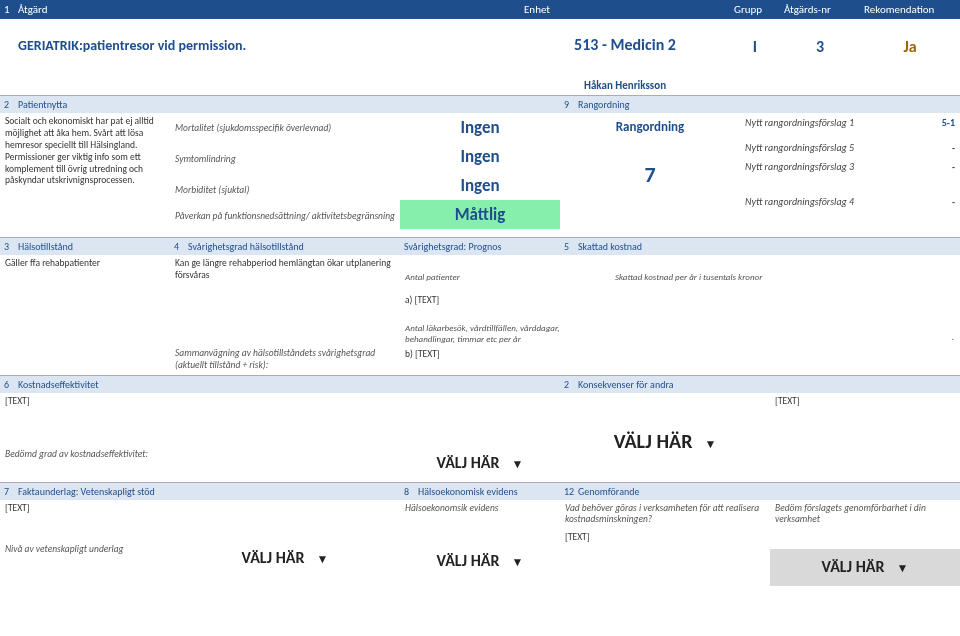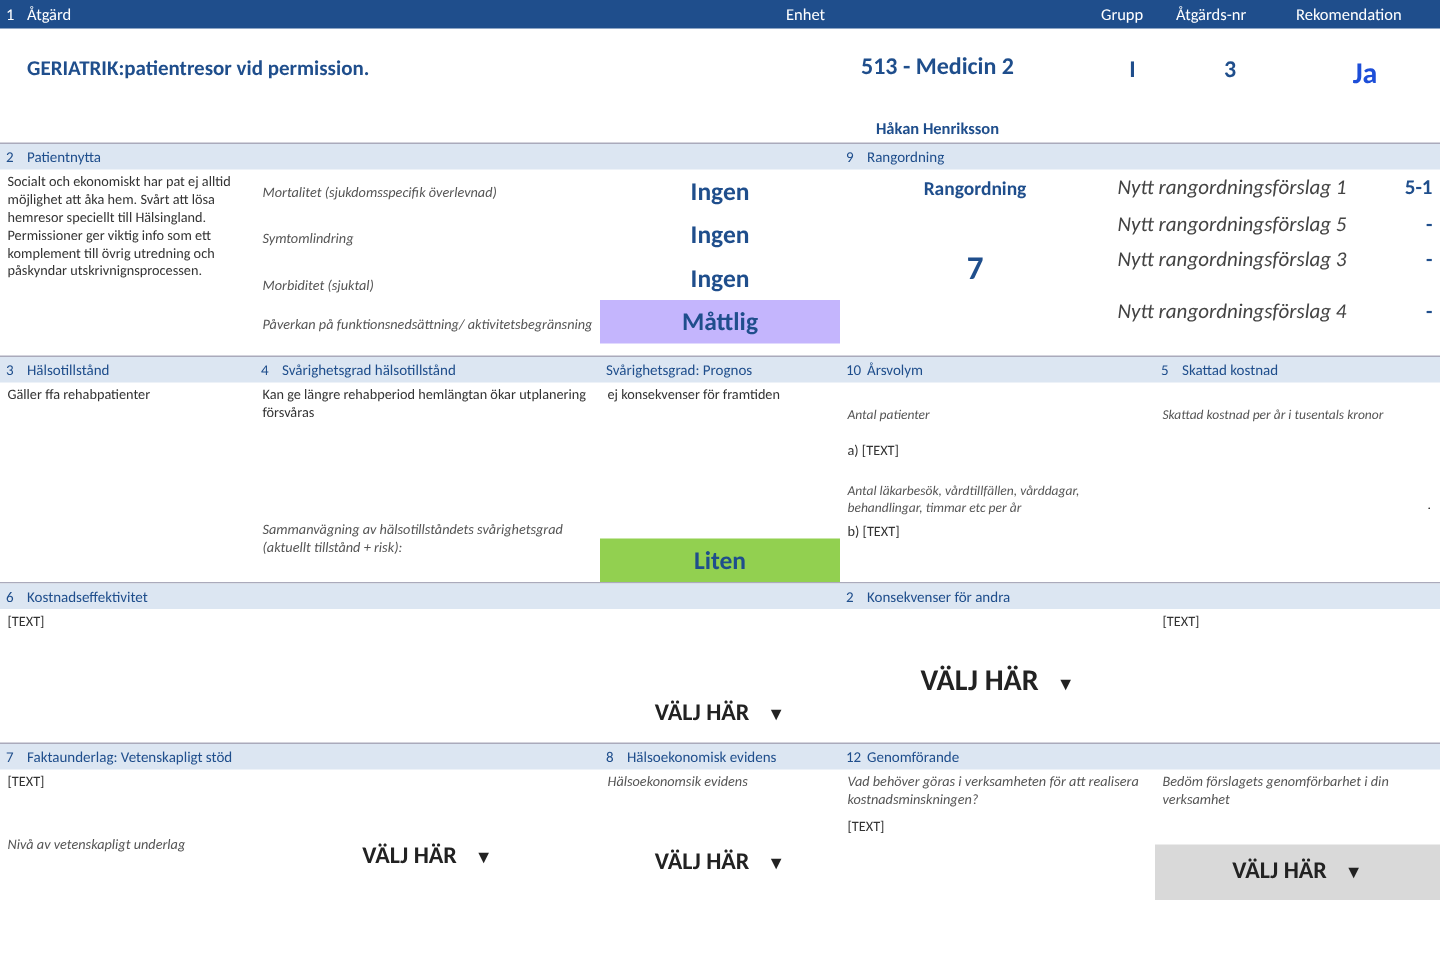--- a/index.html
+++ b/index.html
@@ -13,40 +13,40 @@
   .hdr .c3 { width: 50px; padding: 3px 4px; }
   .hdr .c4 { width: 80px; padding: 3px 4px; }
   .hdr .c5 { width: 100px; padding: 3px 4px; }
 
   .row-main { display: flex; height: 60px; }
   .row-main .left { flex: 1; padding: 18px 4px 4px 18px; }
   .row-main .title { font-size: 14px; font-weight: bold; color: #1f4e8c; }
   .row-main .mid { width: 210px; text-align: center; padding-top: 16px; font-size: 16px; font-weight: bold; color: #1f4e8c; }
   .row-main .g { width: 50px; text-align: center; padding-top: 18px; font-size: 16px; font-weight: bold; color: #1f4e8c; }
   .row-main .n { width: 80px; text-align: center; padding-top: 18px; font-size: 16px; font-weight: bold; color: #1f4e8c; }
-  .row-main .r { width: 100px; text-align: center; padding-top: 18px; font-size: 20px; font-weight: bold; color: #1d4ed8; }
+  .row-main .r { width: 100px; text-align: center; padding-top: 18px; font-size: 16px; font-weight: bold; color: #a16207; }
 
   .name-row { display:flex; }
   .name-row .sp { flex:1; }
   .name-row .nm { width: 210px; text-align:center; color:#1f4e8c; font-size:11px; font-weight:bold; padding-bottom:3px; }
   .name-row .pad { width: 230px; }
   .colL { width: 170px; }
   .colM { width: 230px; }
   .colV { width: 160px; }
 
   .section-h { background: #dce6f2; color: #1f4e8c; font-size: 10px; padding: 2px 4px; display:flex; }
   .section-h .num { width: 14px; }
   .hl-line { border-top: 1px solid #aab; }
 
   .cell { padding: 3px 5px; font-size: 9.5px; line-height: 1.25; color: #333; }
   .cell-italic { font-style: italic; color: #555; }
   .big-val { font-size: 17px; font-weight: bold; color: #1f4e8c; text-align: center; padding: 4px 0; }
-  .big-val-yellow { background: #c4b5fd; }
+  .big-val-yellow { background: #86efac; }
   .big-val-green { background: #92d050; color:#1f4e8c; }
-  .rank-row { display:flex; padding: 3px 5px; font-size:14px; }
+  .rank-row { display:flex; padding: 3px 5px; font-size:10px; }
   .rank-row .lab { flex:1; font-style: italic; color:#444; }
   .rank-row .val { width: 44px; text-align:right; font-weight:bold; color:#1f4e8c; }
   
   .choose { font-size: 16px; font-weight: bold; color:#222; text-align:center; padding:8px 0 10px;}
   .choose .tri { font-size:12px; margin-left: 12px;}
   
   .tbl { display:flex; }
   .small-note { font-size:9px; font-style:italic; color:#555; padding:2px 5px;}
 </style>
 </head>
@@ -162,47 +162,36 @@
       <div class="section-h">
           <span class="num">4</span>
           <span>Svårighetsgrad hälsotillstånd</span>
         </div>
     </div>
     <div style="width:160px">
       <div class="section-h">
           <span>Svårighetsgrad: Prognos</span>
         </div>
     </div>
-    <div style="width:210px">
-      <div class="section-h">
-          <span class="num">10</span>
-          <span>Årsvolym</span>
-        </div>
-    </div>
     <div style="flex:1">
       <div class="section-h">
           <span class="num">5</span>
           <span>Skattad kostnad</span>
         </div>
     </div>
   </div>
 
   <div class="tbl">
     <div style="width:170px">
       <div class="cell">Gäller ffa rehabpatienter</div>
     </div>
     <div style="width:230px">
       <div class="cell">Kan ge längre rehabperiod  hemlängtan ökar utplanering försvåras</div>
       <div style="height:60px"></div>
       <div class="cell cell-italic">Sammanvägning av hälsotillståndets svårighetsgrad (aktuellt tillstånd + risk):</div>
-    </div>
-    <div style="width:160px">
-      <div class="cell">ej konsekvenser för framtiden</div>
-      <div style="height:86px"></div>
-      <div class="big-val big-val-green">Liten</div>
     </div>
     <div style="width:210px">
       <div style="height:14px"></div>
       <div class="small-note">Antal patienter</div>
       <div style="height:8px"></div>
       <div class="cell">a) [TEXT]</div>
       <div style="height:10px"></div>
       <div class="small-note" style="padding-right:15px">Antal läkarbesök, vårdtillfällen, vårddagar, behandlingar, timmar etc per år</div>
       <div class="cell">b) [TEXT]</div>
     </div>
@@ -225,20 +214,21 @@
       <div class="section-h">
           <span class="num">2</span>
           <span>Konsekvenser för andra</span>
         </div>
     </div>
   </div>
   <div class="tbl">
     <div style="width:400px">
       <div class="cell">[TEXT]</div>
       <div style="height:36px"></div>
+      <div class="cell cell-italic">Bedömd grad av kostnadseffektivitet:</div>
     </div>
     <div style="width:160px">
       <div style="height:52px"></div>
       <div class="choose"><span>VÄLJ HÄR</span><span class="tri">▼</span></div>
     </div>
     <div style="width:210px">
       <div style="height:18px"></div>
       <div class="choose" style="font-size:20px;padding-top:18px"><span>VÄLJ HÄR</span><span class="tri">▼</span></div>
     </div>
     <div style="flex:1">

